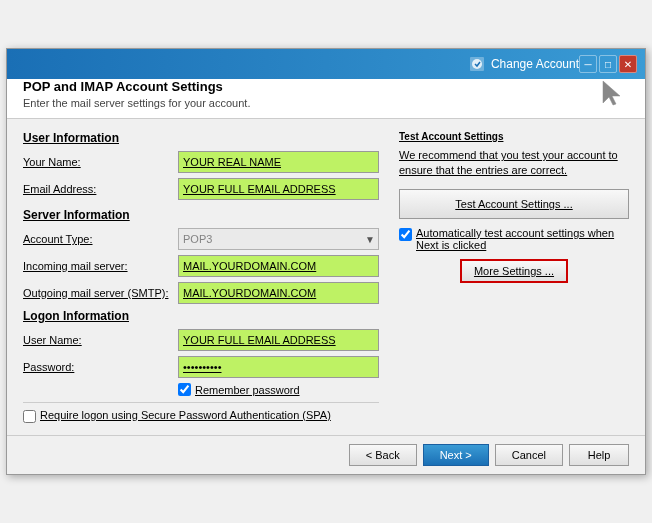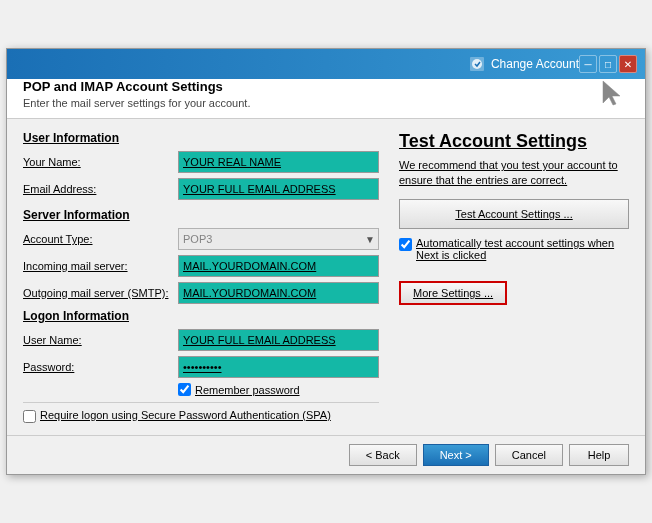--- a/index.html
+++ b/index.html
@@ -110,21 +110,21 @@
       width: 155px;
       font-size: 11px;
       color: #000;
       flex-shrink: 0;
     }
     .field-input {
       flex: 1;
       border: 1px solid #999;
       padding: 2px 4px;
       font-size: 11px;
-      background: #14b8a6;
+      background: #bef264;
       height: 22px;
     }
     .dropdown-wrapper {
       flex: 1;
       position: relative;
     }
     .dropdown-wrapper select {
       width: 100%;
       height: 22px;
       border: 1px solid #999;
@@ -168,21 +168,21 @@
       height: 13px;
       margin-top: 1px;
       flex-shrink: 0;
     }
     .spa-label {
       font-size: 11px;
     }
     
     .test-account-title {
       font-weight: bold;
-      font-size: 18px;
+      font-size: 10px;
       margin-bottom: 6px;
     }
     .test-account-desc {
       font-size: 11px;
       color: #000;
       margin-bottom: 10px;
       line-height: 1.4;
     }
     .test-btn {
       display: block;
@@ -202,22 +202,22 @@
       font-size: 11px;
     }
     .auto-test-row input[type="checkbox"] {
       width: 13px;
       height: 13px;
       margin-top: 1px;
       flex-shrink: 0;
     }
     .more-settings-wrapper {
       display: flex;
-      justify-content: flex-start;
-      margin-top: 20px;
+      justify-content: center;
+      margin-top: 8px;
     }
     .more-settings-btn {
       padding: 4px 12px;
       border: 2px solid #cc0000;
       background: linear-gradient(to bottom, #f8f8f8, #e0e0e0);
       font-size: 11px;
       cursor: pointer;
     }
     .dialog-footer {
       background: #f0f0f0;

